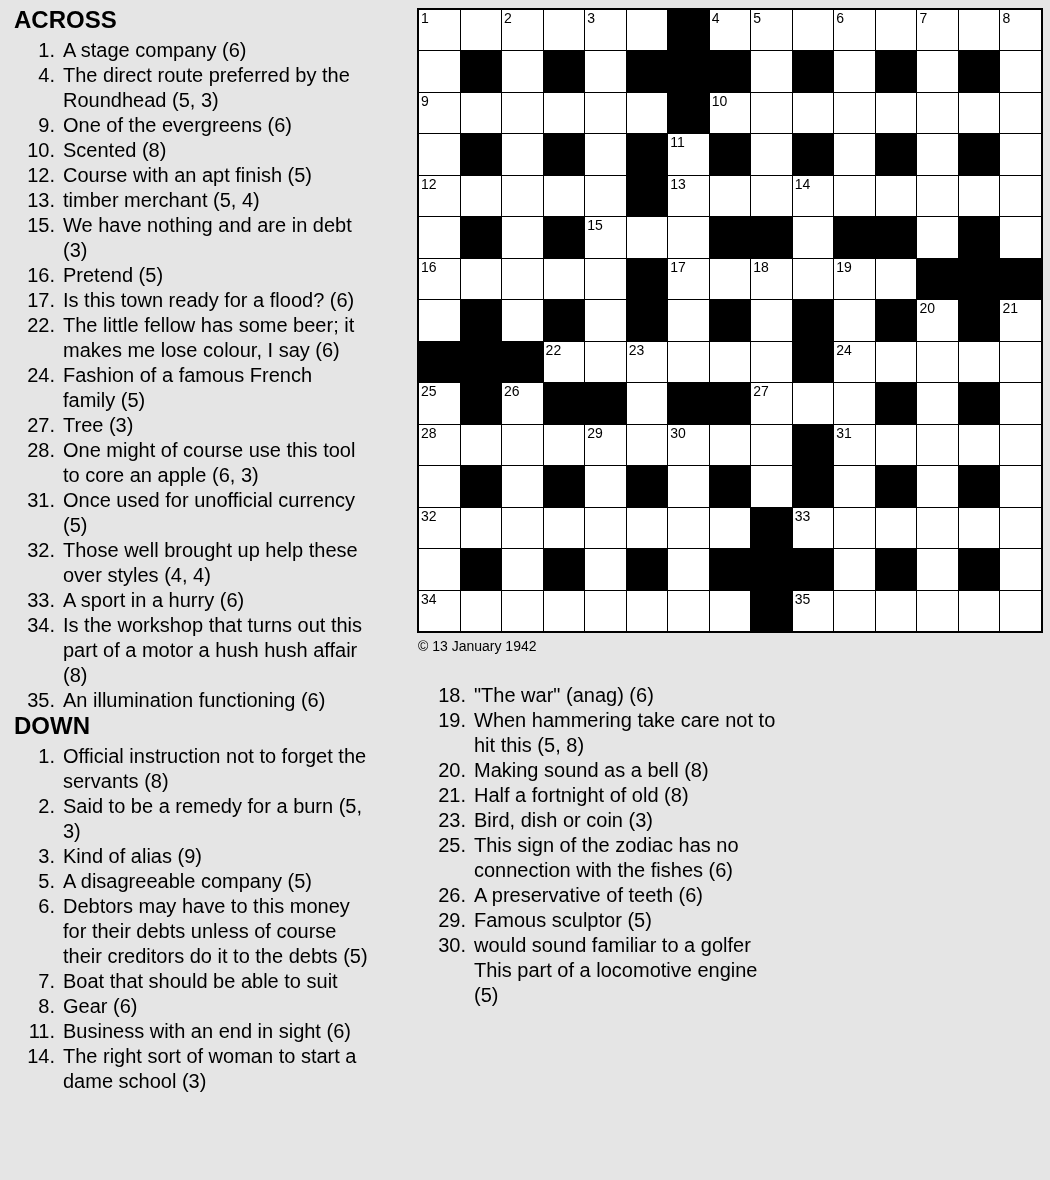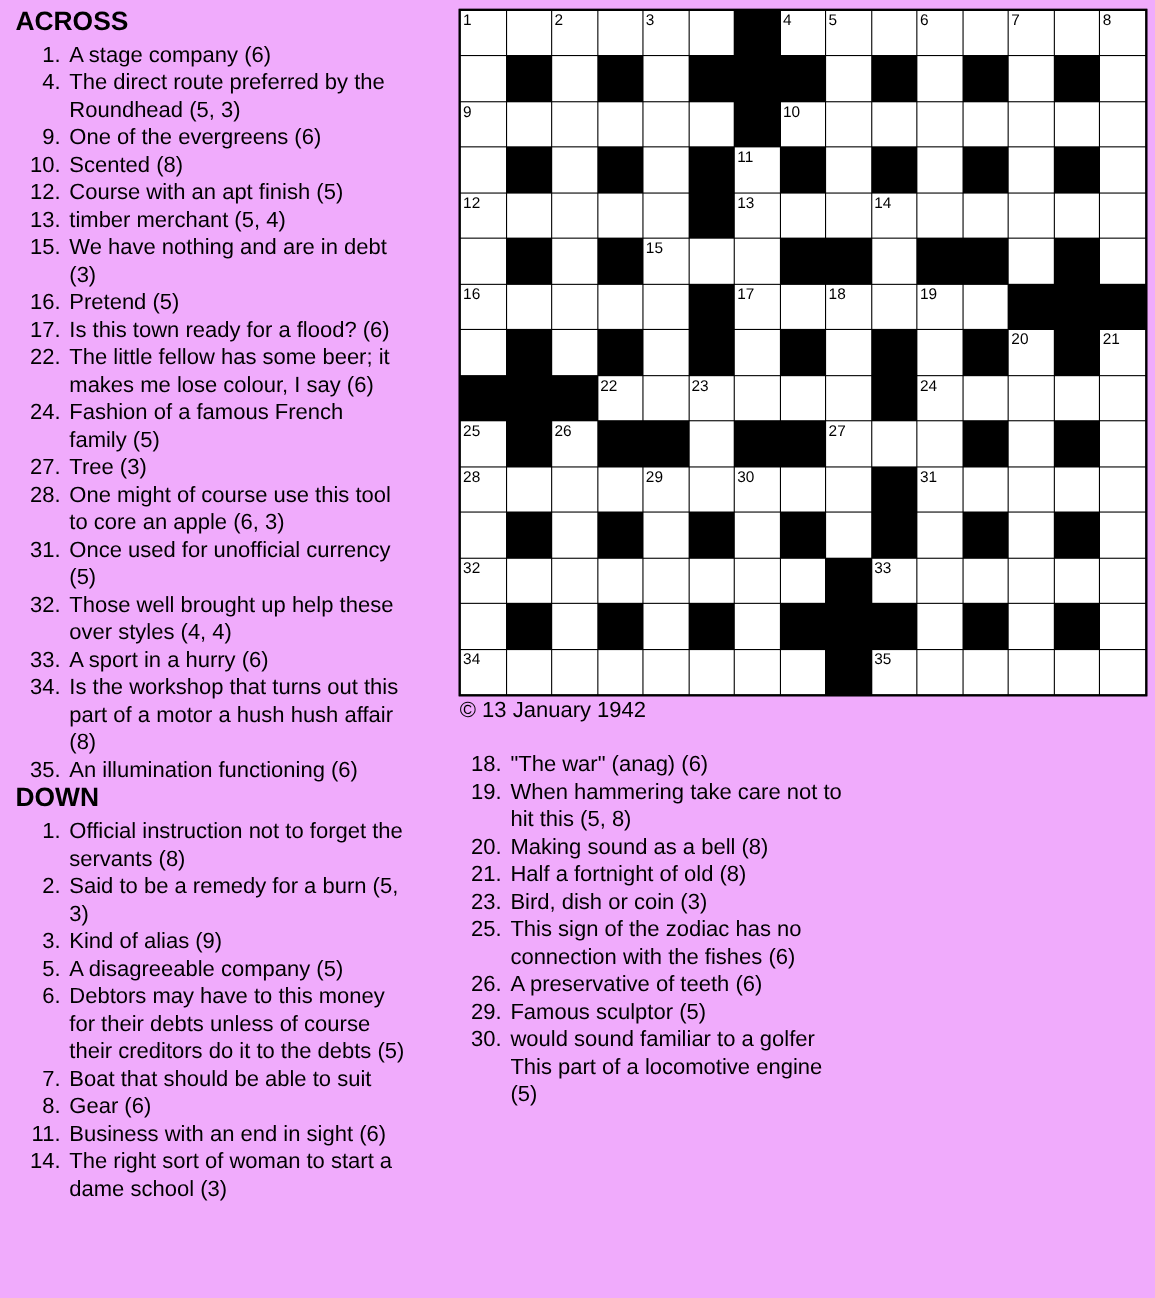--- a/index.html
+++ b/index.html
@@ -6,21 +6,21 @@
     margin: 0;
     padding: 0;
     background: #ffffff;
     font-family: "Liberation Sans", sans-serif;
     color: #000000;
   }
   .page {
     position: relative;
     width: 1050px;
     height: 1180px;
-    background: #f0abfc;
+    background: #e5e5e5;
     overflow: hidden;
   }
 
   
   .clues-left {
     position: absolute;
     left: 14px;
     top: 7px;
     width: 402px;
   }
@@ -42,21 +42,21 @@
     width: 41px;
     text-align: right;
   }
   .clue .ct {
     margin-left: 8px;
   }
   .cl-line { white-space: nowrap; }
 
   .clues-right {
     position: absolute;
-    left: 415px;
+    left: 425px;
     top: 683px;
     width: 420px;
   }
 
   
   .grid {
     position: absolute;
     left: 417px;
     top: 8px;
     width: 626px;
@@ -79,21 +79,21 @@
     top: 0;
     left: 2px;
     font-size: 14px;
     line-height: 16px;
   }
 
   .copyright {
     position: absolute;
     left: 418px;
     top: 638px;
-    font-size: 20px;
+    font-size: 14px;
     line-height: 16px;
   }
 </style>
 </head>
 <body>
 
 <div class="page">
 
   <section class="clues-left">
     <h1 class="section-header" id="across-header">ACROSS</h1>

